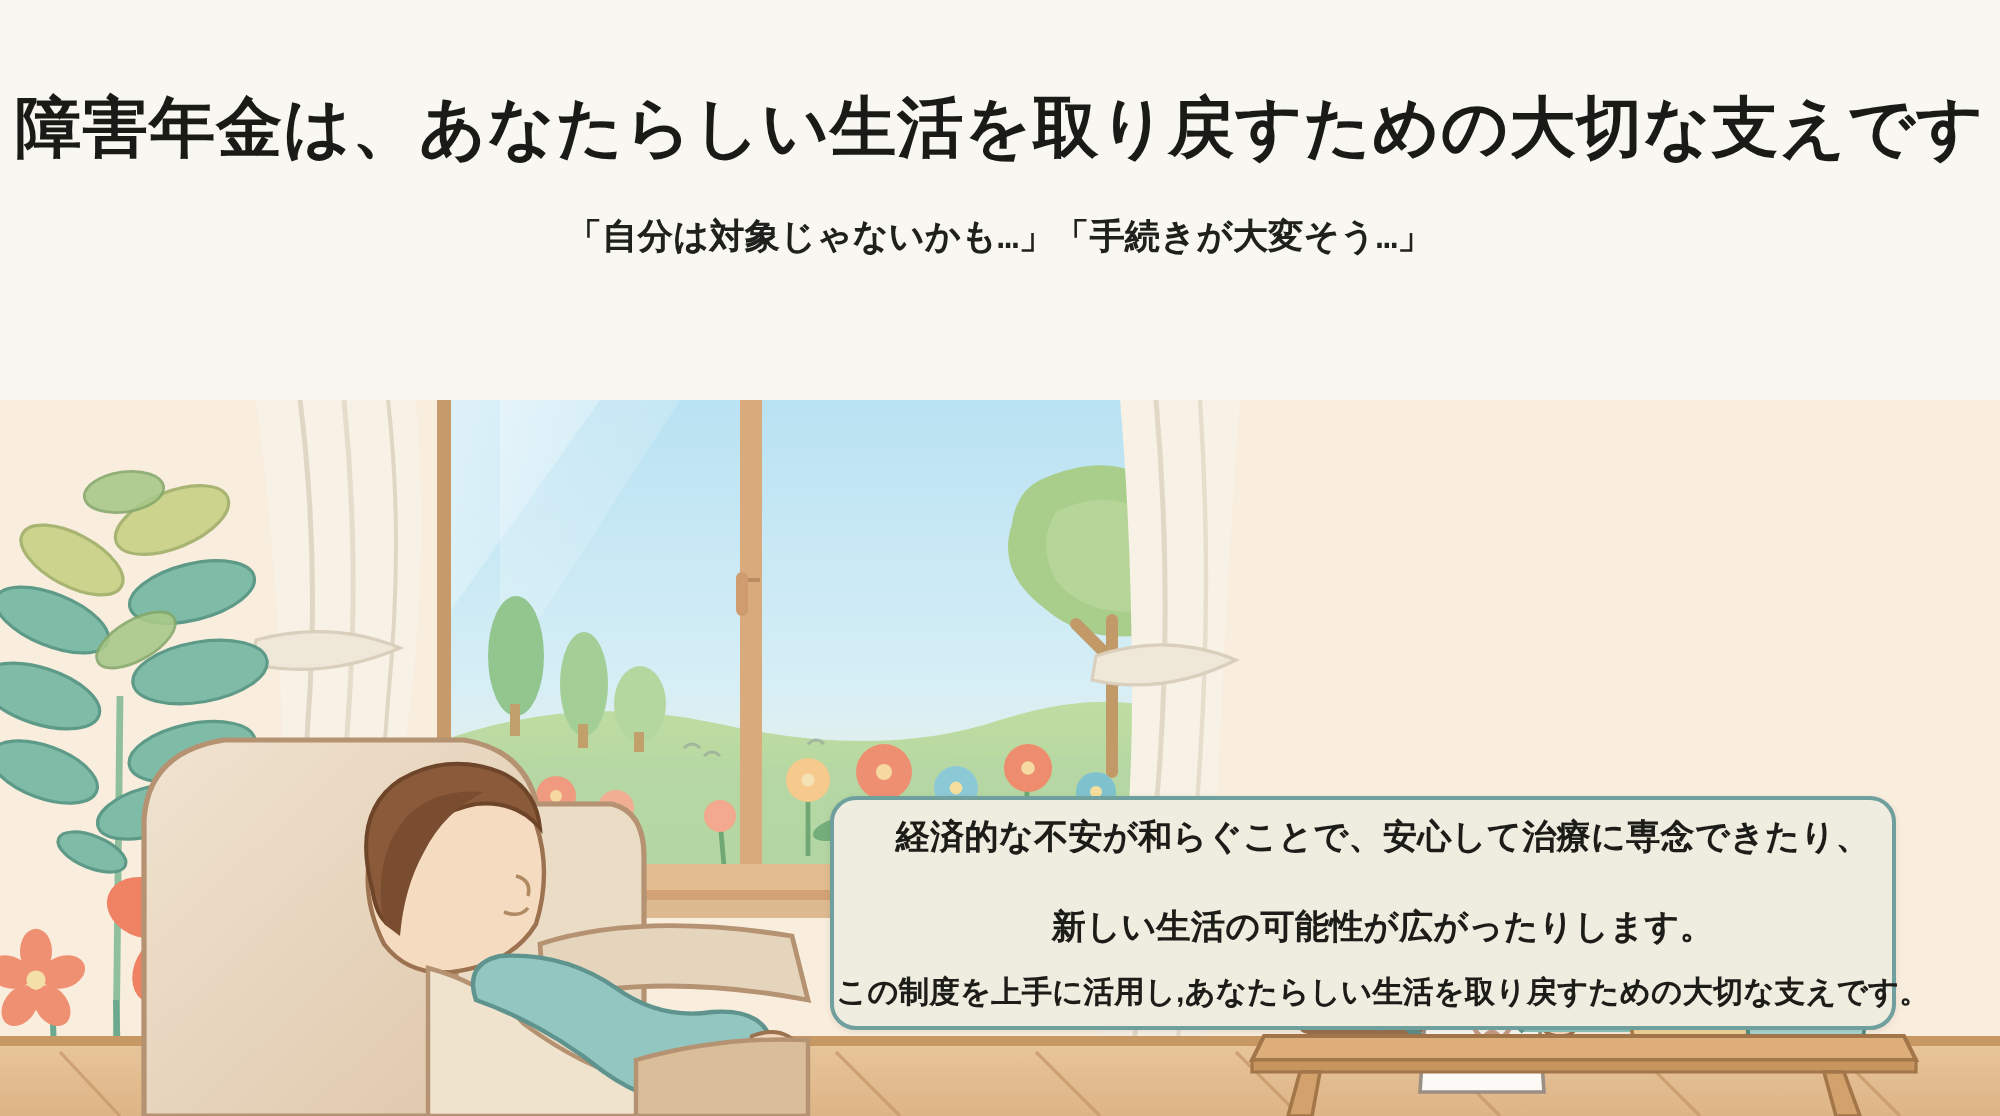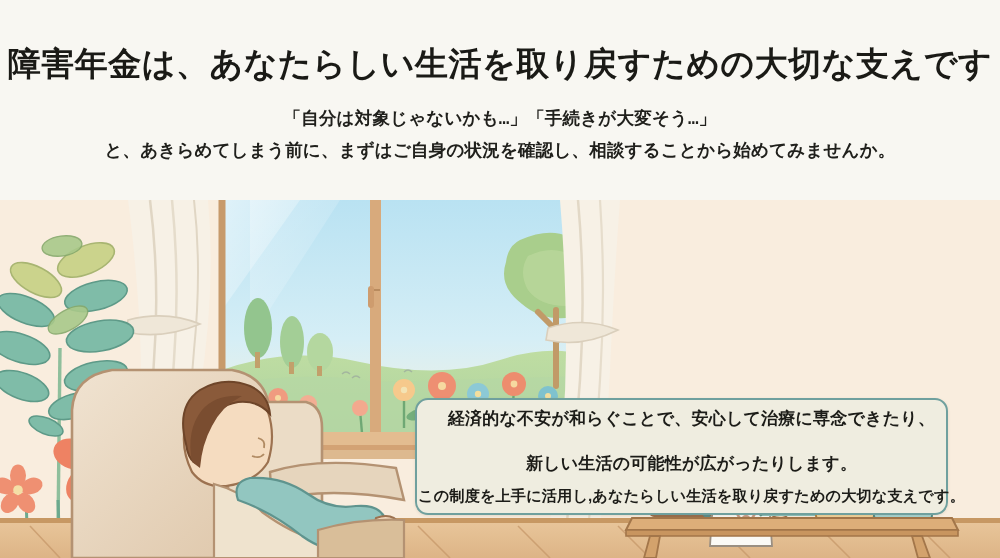--- a/index.html
+++ b/index.html
@@ -57,21 +57,20 @@
   #lbl-kosei{left:881px;top:308px;color:#2F6560;}
 </style>
 </head>
 <body>
 
 <div class="banner">
 
   <div class="header">
     <div class="headline">障害年金は、あなたらしい生活を取り戻すための大切な支えです</div>
     <div class="sub1">「自分は対象じゃないかも…」「手続きが大変そう…」</div>
-    <div class="sub2">と、あきらめてしまう前に、まずはご自身の状況を確認し、相談することから始めてみませんか。</div>
   </div>
 
   <div class="illus">
     <svg viewBox="0 0 1000 358" xmlns="http://www.w3.org/2000/svg">
       <defs>
         <linearGradient id="sky" x1="0" y1="0" x2="0" y2="1">
           <stop offset="0%" stop-color="#B9E2F2"></stop>
           <stop offset="55%" stop-color="#D5EEF6"></stop>
           <stop offset="100%" stop-color="#FAF3DC"></stop>
         </linearGradient>

